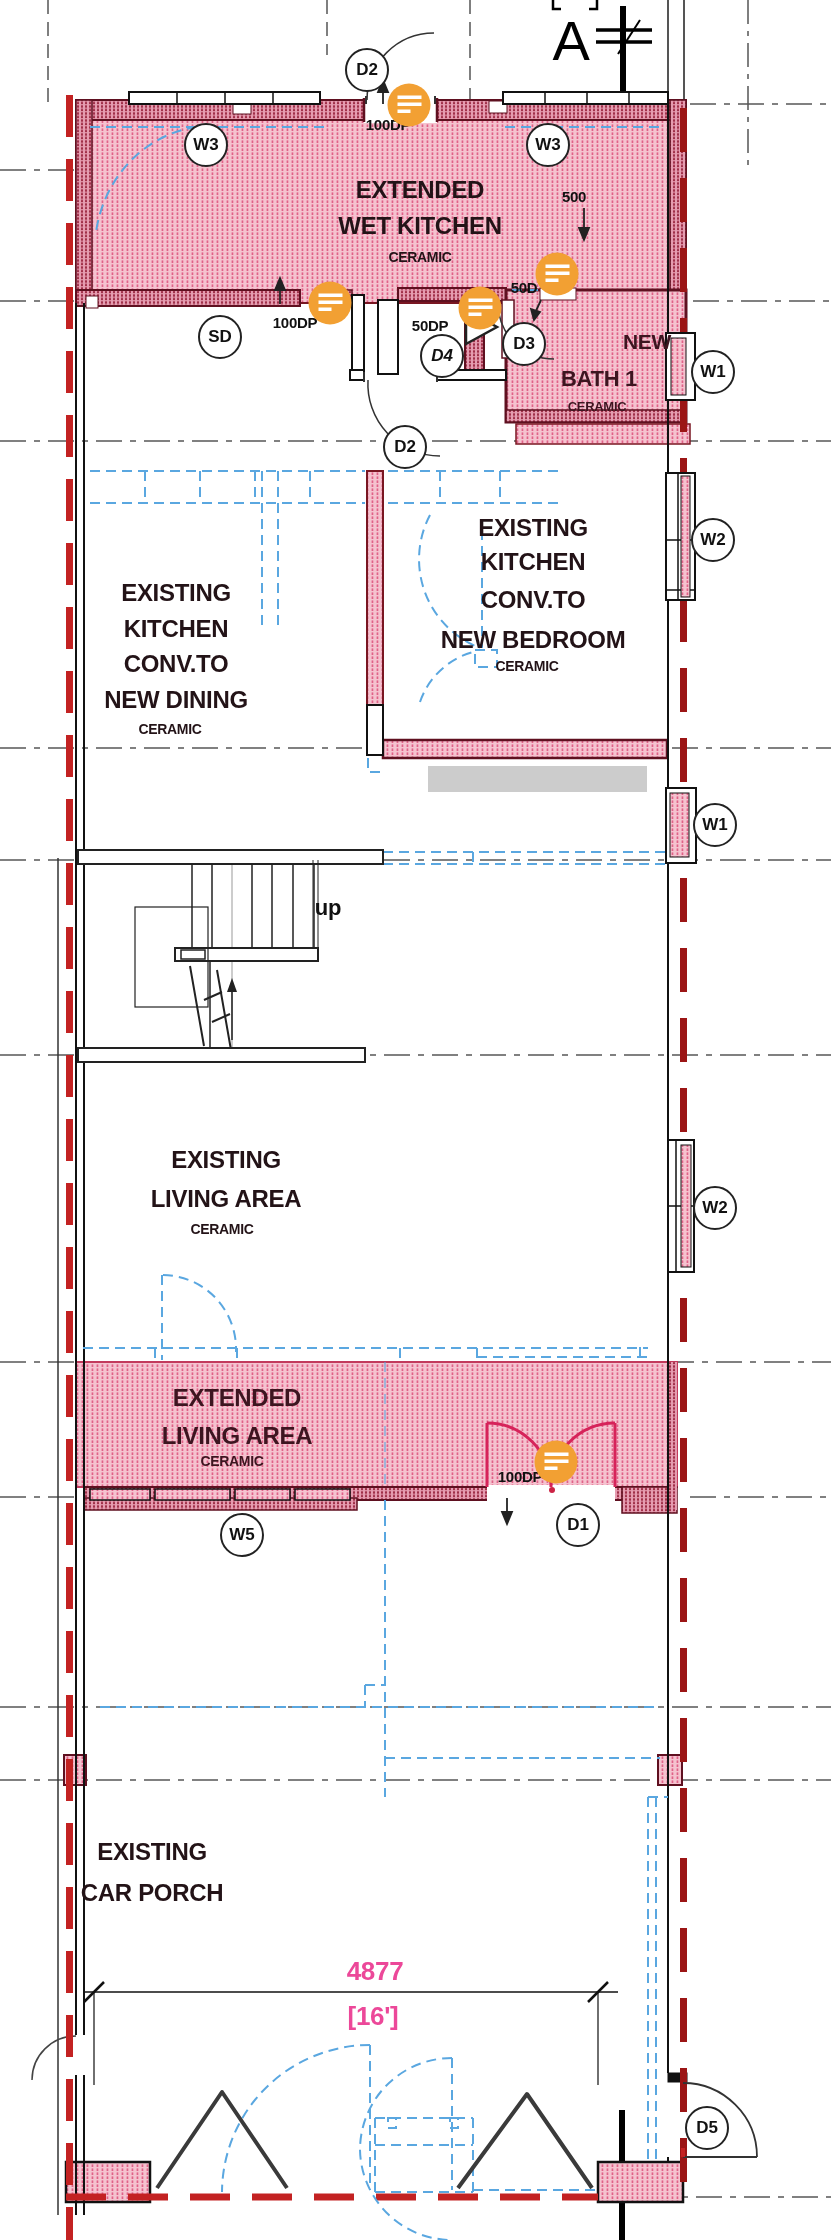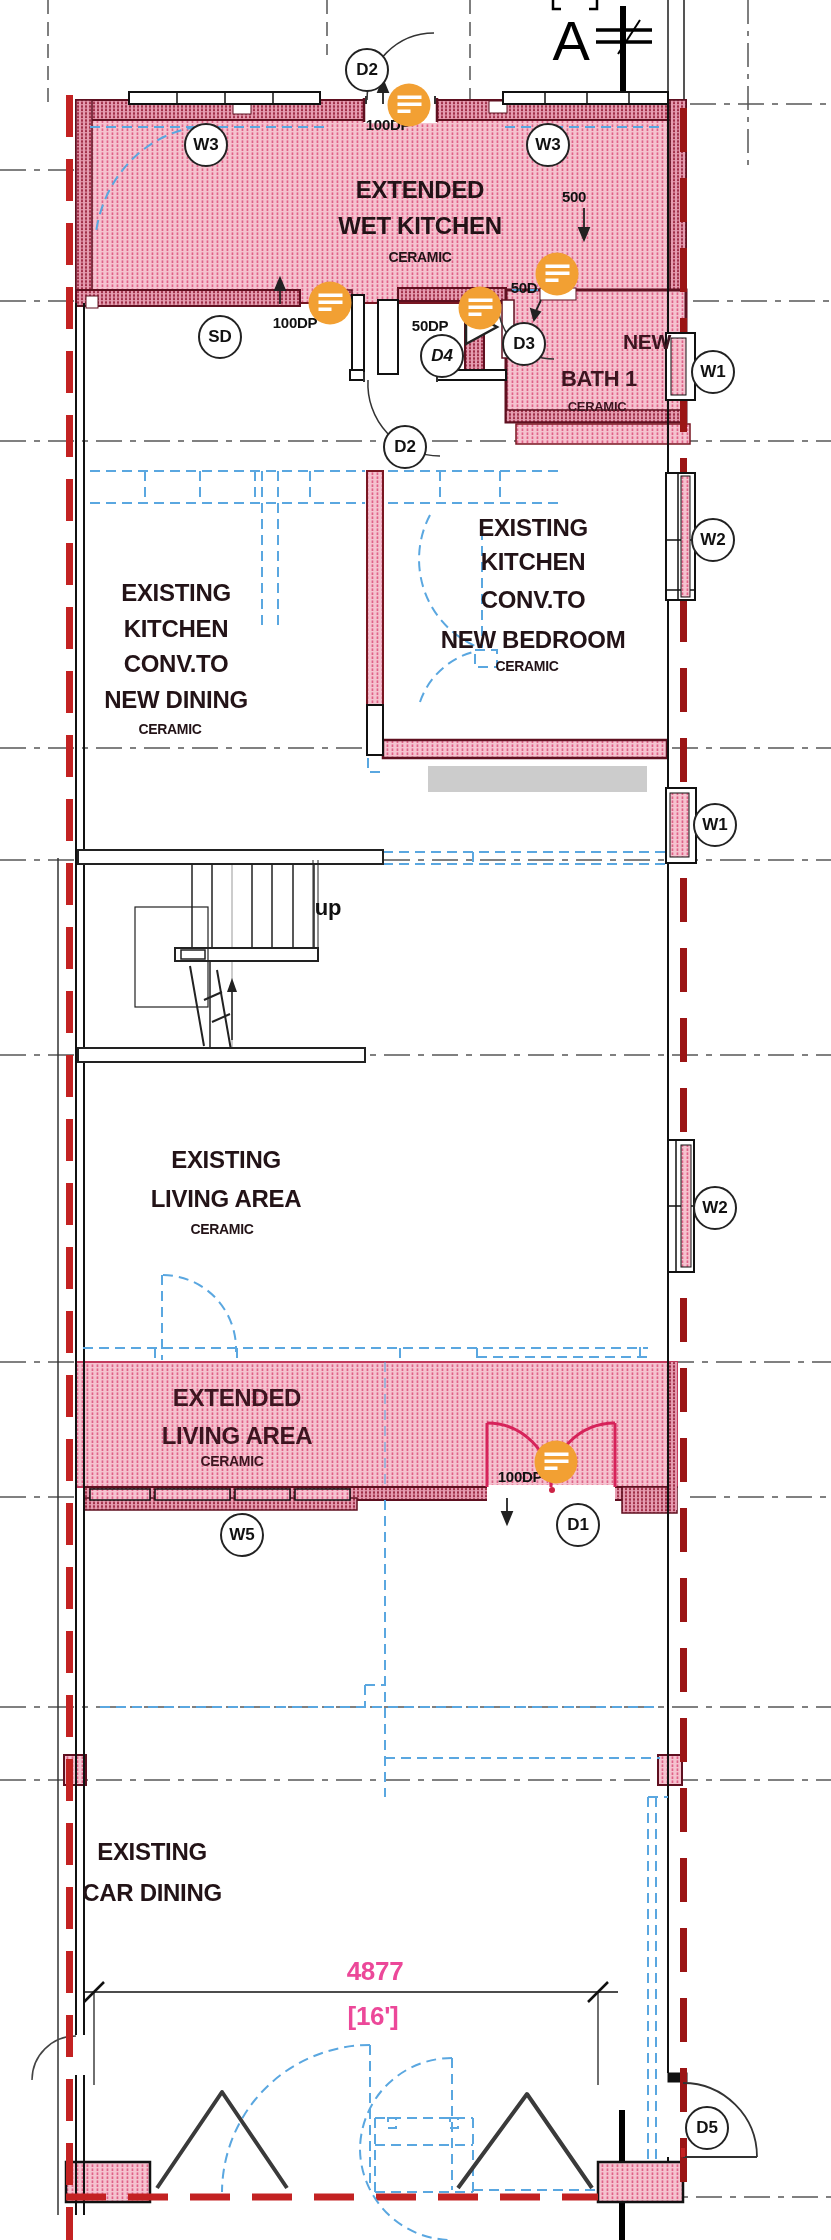--- a/index.html
+++ b/index.html
@@ -275,21 +275,21 @@
 
 <div class="t room" style="left:226px;top:1160px;">EXISTING</div>
 <div class="t room" style="left:226px;top:1199px;">LIVING AREA</div>
 <div class="t cer" style="left:222px;top:1229px;">CERAMIC</div>
 
 <div class="t room mar" style="left:237px;top:1398px;">EXTENDED</div>
 <div class="t room mar" style="left:237px;top:1436px;">LIVING AREA</div>
 <div class="t cer mar" style="left:232px;top:1461px;">CERAMIC</div>
 
 <div class="t room" style="left:152px;top:1852px;">EXISTING</div>
-<div class="t room" style="left:152px;top:1893px;">CAR DINING</div>
+<div class="t room" style="left:152px;top:1893px;">CAR PORCH</div>
 
 <div class="t up" style="left:328px;top:908px;">up</div>
 <div class="t sec" style="left:571px;top:40px;">A</div>
 <div class="t big" style="left:375px;top:1971px;">4877</div>
 <div class="t big" style="left:373px;top:2016px;">[16']</div>
 
 <div class="t sm" style="left:388px;top:124px;">100DP</div>
 <div class="t sm" style="left:295px;top:322px;">100DP</div>
 <div class="t sm" style="left:430px;top:325px;">50DP</div>
 <div class="t sm" style="left:524px;top:287px;">50D</div>

